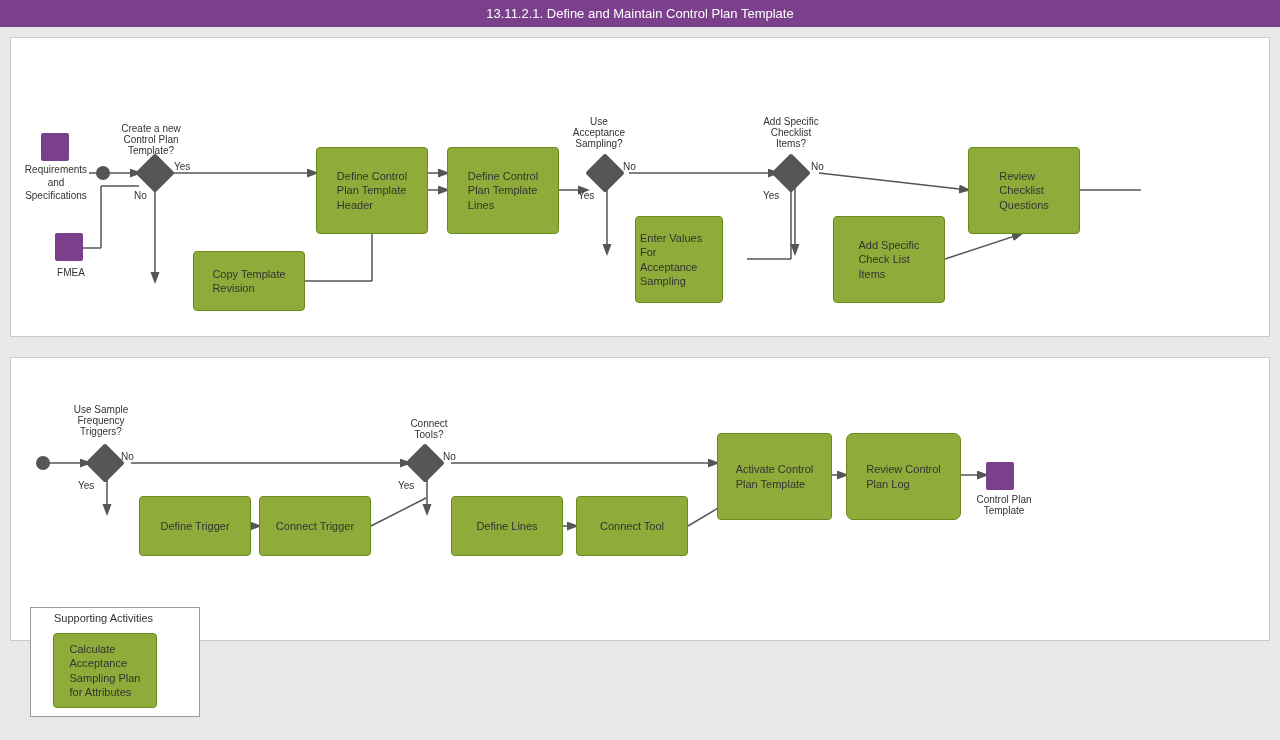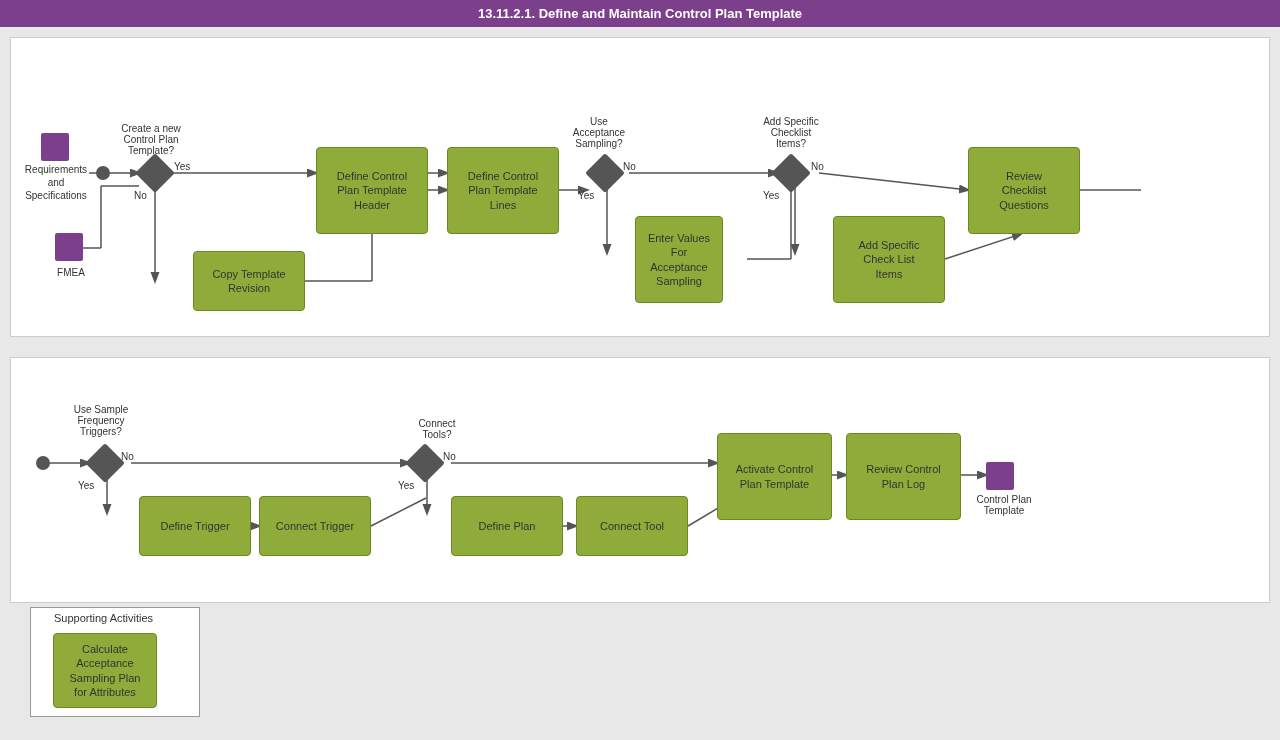--- a/index.html
+++ b/index.html
@@ -12,21 +12,21 @@
       position: relative;
     }
 
     
     .header-bar {
       background: #7b3f8c;
       color: white;
       text-align: center;
       padding: 6px 4px;
       font-size: 13px;
-      font-weight: bold;
+      font-weight: normal;
       width: 100%;
     }
 
     
     .main-content {
       position: relative;
       width: 1280px;
       height: 700px;
       background: #e8e8e8;
     }
@@ -41,21 +41,21 @@
       background: white;
       border: 1px solid #ccc;
     }
 
     
     .swim-lane-bottom {
       position: absolute;
       top: 330px;
       left: 10px;
       right: 10px;
-      height: 246px;
+      height: 284px;
       background: white;
       border: 1px solid #ccc;
     }
 
     
     .supporting-box {
       position: absolute;
       top: 580px;
       left: 30px;
       width: 170px;
@@ -71,21 +71,20 @@
     }
 
     
     .activity-box {
       position: absolute;
       background: #8fac3a;
       border: 1px solid #6a8a20;
       border-radius: 4px;
       color: #333;
       font-size: 11px;
-      text-align: center;
       display: flex;
       align-items: center;
       justify-content: center;
       padding: 4px;
       line-height: 1.3;
     }
 
     
     .diamond {
       position: absolute;
@@ -291,38 +290,38 @@
     <div class="label-text" style="left: 67px; top: 122px; font-size: 10px;">Yes</div>
 
     <div class="activity-box" style="left: 128px; top: 138px; width: 112px; height: 60px;">
       <span>Define Trigger</span>
     </div>
 
     <div class="activity-box" style="left: 248px; top: 138px; width: 112px; height: 60px;">
       <span>Connect Trigger</span>
     </div>
 
-    <div class="label-text" style="left: 396px; top: 60px; width: 60px; font-size: 10px; text-align: center;">Connect<br>Tools?</div>
+    <div class="label-text" style="left: 388px; top: 60px; width: 60px; font-size: 10px; text-align: center;">Connect<br>Tools?</div>
     <div class="diamond" style="left: 400px; top: 91px;"></div>
     <div class="label-text" style="left: 432px; top: 93px; font-size: 10px;">No</div>
     <div class="label-text" style="left: 387px; top: 122px; font-size: 10px;">Yes</div>
 
     <div class="activity-box" style="left: 440px; top: 138px; width: 112px; height: 60px;">
-      <span>Define Plan</span>
+      <span>Define Lines</span>
     </div>
 
     <div class="activity-box" style="left: 565px; top: 138px; width: 112px; height: 60px;">
       <span>Connect Tool</span>
     </div>
 
     <div class="activity-box" style="left: 706px; top: 75px; width: 115px; height: 87px;">
       <span>Activate Control<br>Plan Template</span>
     </div>
 
-    <div class="activity-box" style="left: 835px; top: 75px; width: 115px; height: 87px;">
+    <div class="activity-box" style="left: 835px; top: 75px; width: 115px; height: 87px; border-radius: 7px;">
       <span>Review Control<br>Plan Log</span>
     </div>
 
     <div class="purple-square" style="left: 975px; top: 104px;"></div>
     <div class="label-text" style="left: 958px; top: 136px; width: 70px; font-size: 10px;">Control Plan<br>Template</div>
 
   </div>
 
   <div class="supporting-box">
     <div class="supporting-label">Supporting Activities</div>

